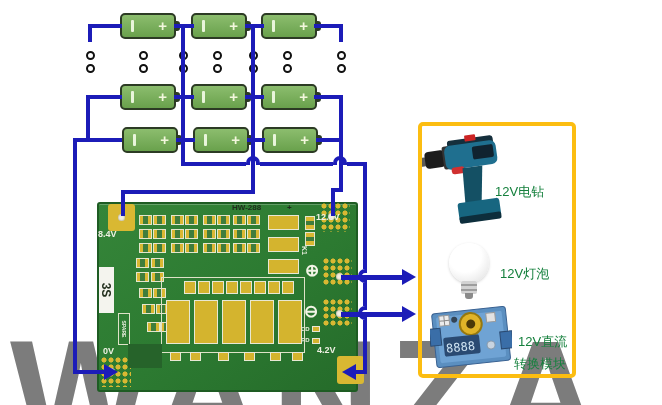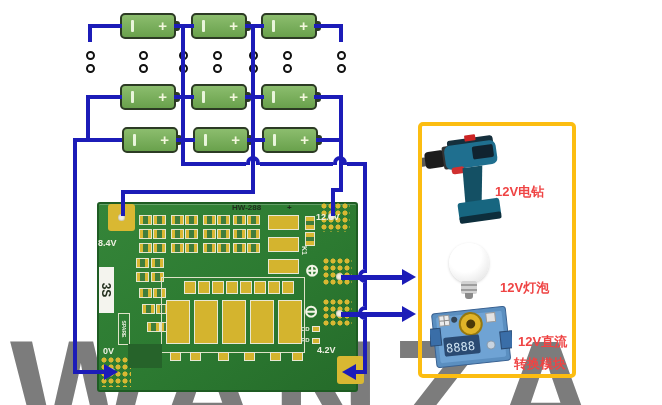--- a/index.html
+++ b/index.html
@@ -47,21 +47,21 @@
   .btxt{position:absolute;color:#eef0e2;font-weight:bold;font-size:9px;z-index:3;white-space:nowrap;}
   .btxt-dark{position:absolute;color:#1f2a1c;font-weight:bold;font-size:8px;z-index:3;white-space:nowrap;}
   .bsym{position:absolute;color:#f2f4e6;font-weight:bold;font-size:17px;z-index:3;line-height:17px;}
   .vlabel{position:absolute;background:#f4f4ee;z-index:3;display:flex;align-items:center;justify-content:center;}
   .vlabel span{transform:rotate(90deg);color:#23301e;font-weight:bold;}
   .darkpatch{position:absolute;background:#26632a;z-index:3;}
 
   
   .ybox{position:absolute;left:418px;top:122px;width:158px;height:256px;border:4px solid #fcbd11;
         border-radius:5px;z-index:2;background:transparent;box-sizing:border-box;}
-  .cntxt{position:absolute;color:#ef4444;font-weight:700;font-size:13px;z-index:5;white-space:nowrap;text-align:right;}
+  .cntxt{position:absolute;color:#15803d;font-weight:400;font-size:13px;z-index:5;white-space:nowrap;text-align:right;}
   .photo{position:absolute;z-index:3;}
 
   .bulb-globe{position:absolute;left:449px;top:243px;width:40px;height:40px;border-radius:50%;z-index:3;
         background:radial-gradient(circle at 40% 32%,#ffffff 45%,#f1f1f1 68%,#d9d9d9 100%);
         box-shadow:0 1px 3px rgba(0,0,0,.18);}
   .bulb-base{position:absolute;left:461px;top:281px;width:16px;height:13px;z-index:3;border-radius:2px;
         background:repeating-linear-gradient(180deg,#d2d2d2 0 3px,#9d9d9d 3px 5px);}
   .bulb-tip{position:absolute;left:465px;top:293px;width:8px;height:6px;background:#8a8a8a;
         border-radius:0 0 3px 3px;z-index:3;}
 
@@ -196,21 +196,21 @@
   <div class="hole" style="left:328px;top:213px"></div>
   <div class="padgrid" style="left:323px;top:258px;width:29px;height:27px"></div>
   <div class="hole" style="left:336px;top:273px"></div>
   <div class="padgrid" style="left:323px;top:299px;width:29px;height:27px"></div>
   <div class="hole" style="left:336px;top:310px"></div>
   <div class="padgrid" style="left:101px;top:357px;width:30px;height:30px"></div>
   <div class="hole" style="left:108px;top:368px"></div>
   <div class="padsq" style="left:337px;top:356px;width:27px;height:28px"></div>
   <div class="hole" style="left:347px;top:368px"></div>
 
-  <div class="btxt" style="left:98px;top:238px">8.4V</div>
+  <div class="btxt" style="left:98px;top:229px">8.4V</div>
   <div class="btxt" style="left:316px;top:212px">12.6V</div>
   <div class="btxt" style="left:103px;top:346px">0V</div>
   <div class="btxt" style="left:317px;top:345px">4.2V</div>
   <div class="btxt-dark" style="left:232px;top:203px">HW-288</div>
   <div class="btxt-dark" style="left:287px;top:203px">+</div>
   <div class="bsym" style="left:305px;top:262px">⊕</div>
   <div class="bsym" style="left:304px;top:303px">⊖</div>
   <div class="btxt" style="left:300px;top:247px;font-size:7px;transform:rotate(90deg)">K1</div>
   <div class="btxt" style="left:301px;top:326px;font-size:6px">CD</div>
   <div class="btxt" style="left:301px;top:337px;font-size:6px">RD</div>
@@ -303,21 +303,21 @@
       <path d="M42 42 L62 42 L56 80 L40 77 Z" fill="#145064"></path>
       <rect x="32" y="76" width="42" height="19" rx="3" fill="#176680"></rect>
       <rect x="32" y="90" width="42" height="7" rx="2" fill="#0d2e3c"></rect>
     </g>
   </svg>
   <div class="cntxt" style="left:495px;top:183px">12V电钻</div>
 
   <div class="bulb-globe"></div>
   <div class="bulb-base"></div>
   <div class="bulb-tip"></div>
-  <div class="cntxt" style="left:500px;top:279px">12V灯泡</div>
+  <div class="cntxt" style="left:500px;top:265px">12V灯泡</div>
 
   <svg class="photo" style="left:430px;top:301px" width="82" height="70" viewBox="0 0 82 70">
     <g transform="rotate(-6 41 35)">
       <rect x="4" y="9" width="74" height="54" rx="3" fill="#5b8fc0" stroke="#3a6292" stroke-width="1"></rect>
       <rect x="8" y="13" width="66" height="46" rx="2" fill="#6fa3d4"></rect>
       <rect x="0" y="24" width="11" height="17" fill="#3a6ea8" stroke="#2a4a72"></rect>
       <rect x="70" y="34" width="12" height="17" fill="#3a6ea8" stroke="#2a4a72"></rect>
       <rect x="11" y="12" width="10" height="10" fill="#ececec" stroke="#999"></rect>
       <path d="M16 12 v10 M11 17 h10" stroke="#888" stroke-width="1"></path>
       <rect x="58" y="14" width="9" height="9" fill="#e2e2e2" stroke="#999"></rect>

